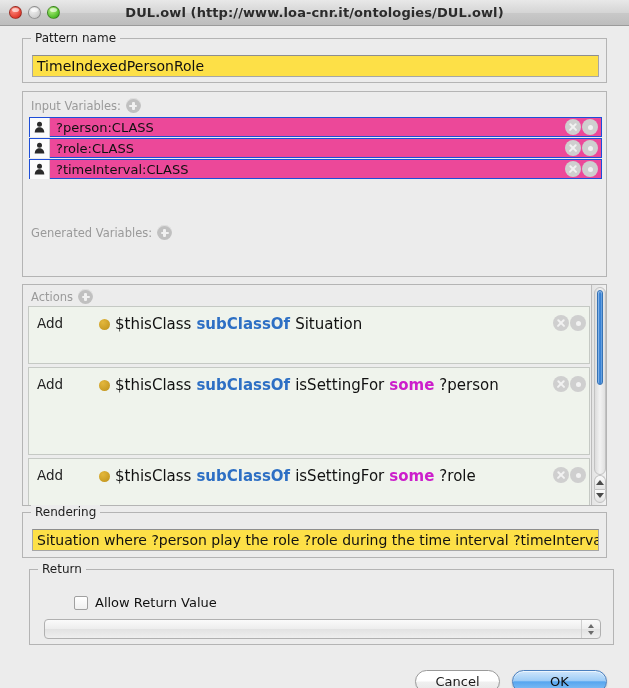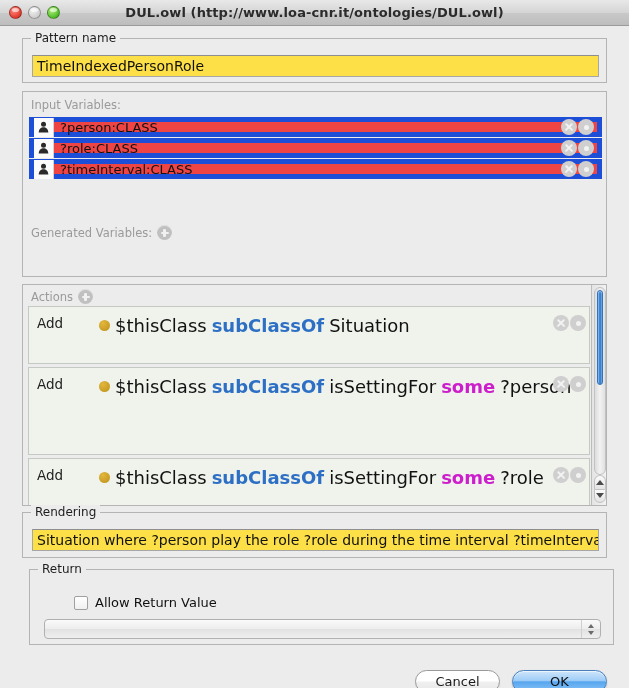--- a/index.html
+++ b/index.html
@@ -141,22 +141,22 @@
     position: absolute;
     background: #f1f1f1;
     border-radius: 1px;
   }
   .plus-btn::before { left: 3.5px; top: 6.5px; width: 8px; height: 2.5px; }
   .plus-btn::after  { left: 6.25px; top: 3.5px; width: 2.5px; height: 8px; }
 
   .var-row {
     box-sizing: border-box;
     height: 20px;
-    background: #ef4444;
-    border: 5px solid #1d4ed8;
+    background: #ec4899;
+    border: 1px solid #1d4ed8;
     display: flex;
     align-items: center;
     position: relative;
   }
   .var-icon {
     width: 19px;
     height: 19px;
     margin: 0 1px 0 0;
     background: #fbfbfb;
     border-right: 1px solid #d2d2d2;
@@ -223,21 +223,21 @@
     padding-top: 8px;
   }
   .action-verb {
     font-size: 13.5px;
     color: #222;
     width: 62px;
     padding-left: 8px;
     flex: 0 0 62px;
   }
   .action-expr {
-    font-size: 18px;
+    font-size: 15px;
     color: #111;
     white-space: nowrap;
     display: flex;
     align-items: center;
     gap: 5px;
   }
   .bullet {
     width: 11px;
     height: 11px;
     border-radius: 50%;
@@ -395,21 +395,21 @@
 
   <div class="content">
 
     <div class="group" style="left:22px; top:12px; width:585px; height:45px;padding-left:34px;">
       <div class="group-title">Pattern name</div>
       <div class="textfield" style="position:absolute; left:9px; top:16px; width:567px; height:22px;">TimeIndexedPersonRole</div>
     </div>
 
     <div class="varpanel" style="left:22px; top:65px; width:585px; height:186px;">
 
-      <div class="section-label" style="position:absolute; left:8px; top:6px;flex-direction:column;">
+      <div class="section-label" style="position:absolute; left:8px; top:6px;">
         <span>Input Variables:</span>
         <span class="plus-btn"></span>
       </div>
 
       <div class="var-row" style="position:absolute; left:6px; top:25px; width:573px;">
         <span class="var-icon">
           <svg width="11" height="12" viewBox="0 0 11 12" aria-hidden="true">
             <circle cx="5.5" cy="3.2" r="2.5" fill="#2a2a2a"></circle>
             <path d="M0.7 11.5 C0.9 7.6 3 6.2 5.5 6.2 C8 6.2 10.1 7.6 10.3 11.5 Z" fill="#2a2a2a"></path>
           </svg>

